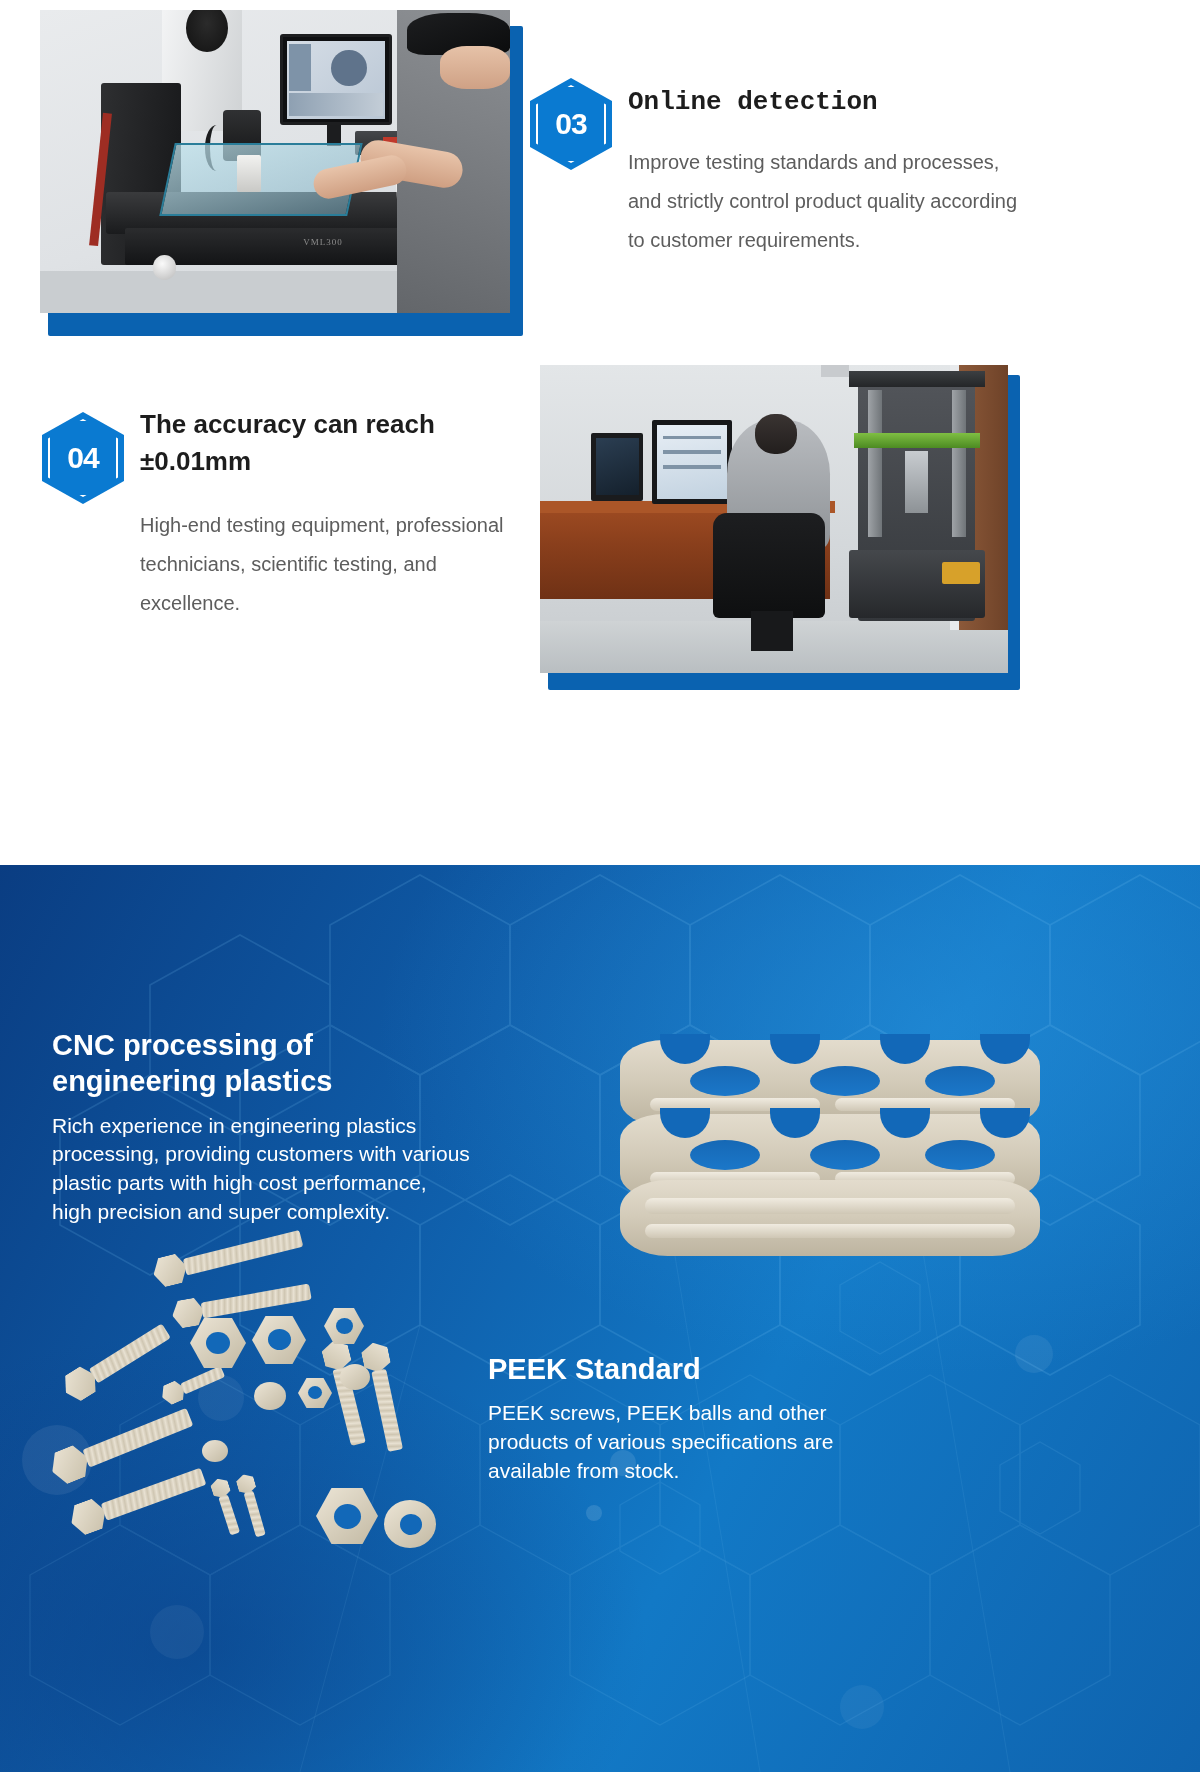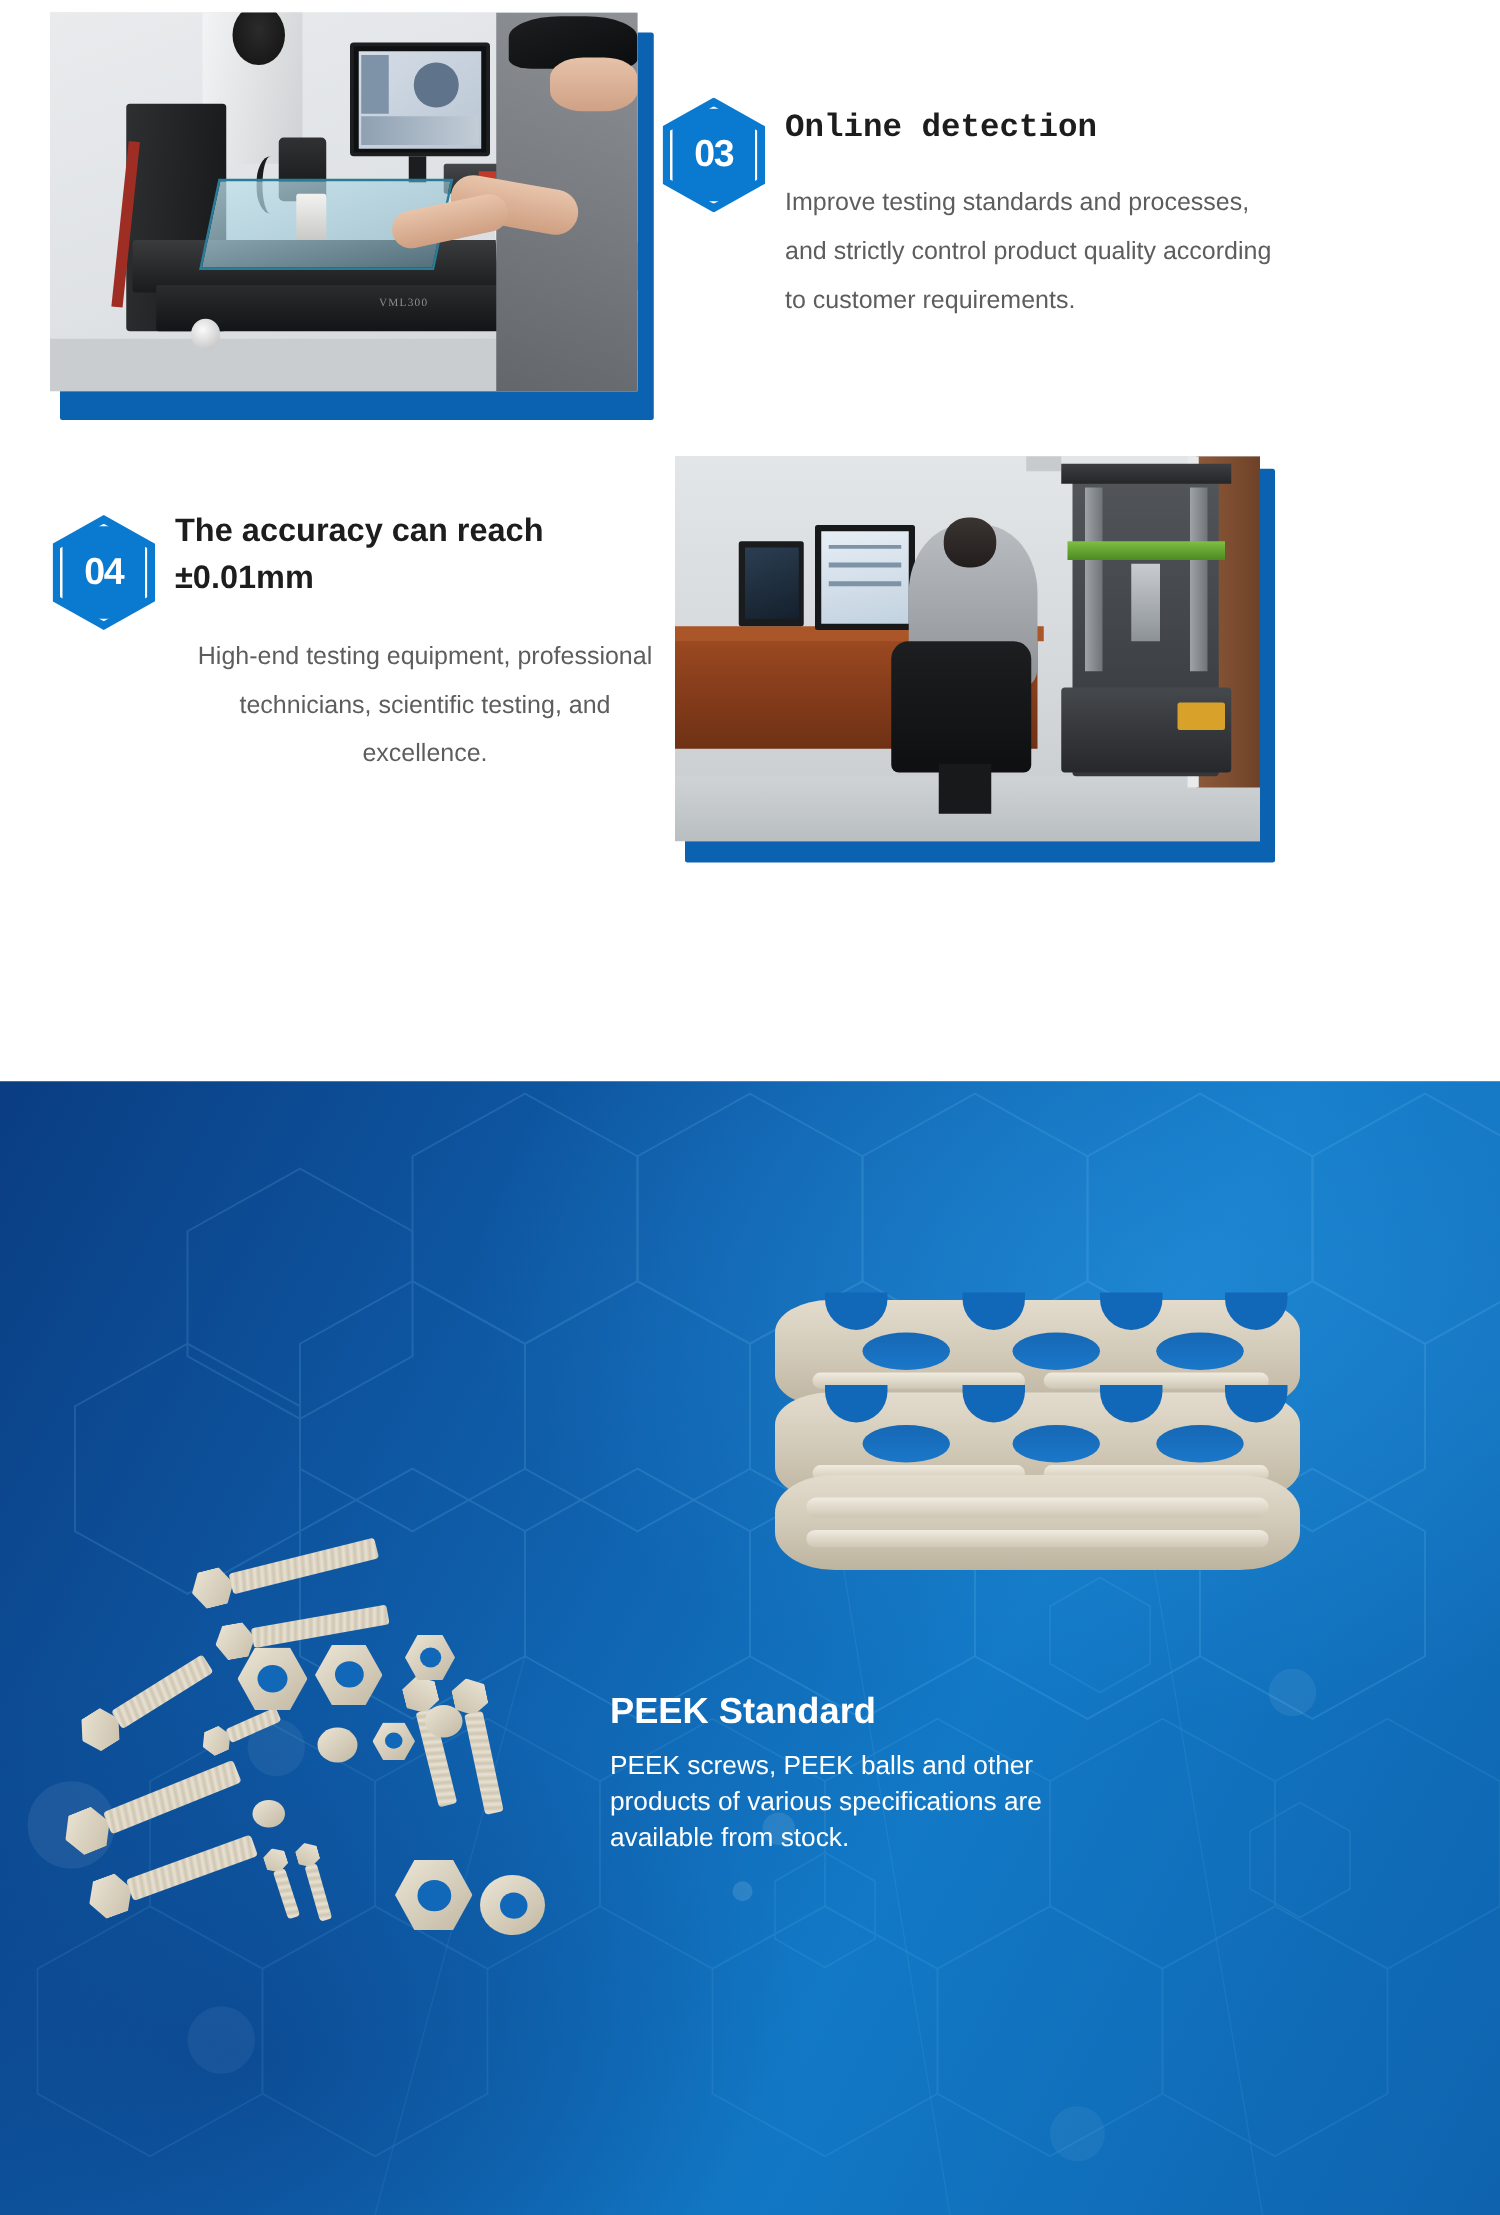--- a/index.html
+++ b/index.html
@@ -174,21 +174,21 @@
   }
 
   #feature03 { left: 628px; top: 70px; width: 400px; }
   #feature03 .hexwrap { position: absolute; left: -98px; top: 8px; }
   #feature03 .feature-title { padding-top: 14px; font-family: Liberation Mono, monospace; }
   #feature03 .feature-body { margin-top: 22px; }
 
   #feature04 { left: 140px; top: 400px; width: 400px; }
   #feature04 .hexwrap { position: absolute; left: -98px; top: 12px; }
   #feature04 .feature-title { padding-top: 6px; max-width: 360px; }
-  #feature04 .feature-body { margin-top: 26px; max-width: 420px; text-align: center; }
+  #feature04 .feature-body { margin-top: 26px; max-width: 420px; }
 
   
   .blue-section {
     position: absolute; left: 0; top: 865px; width: 1200px; height: 907px;
     overflow: hidden;
     background:
       radial-gradient(ellipse 900px 560px at 78% 18%, rgba(40,145,220,.55) 0%, rgba(40,145,220,0) 62%),
       radial-gradient(ellipse 760px 520px at 16% 86%, rgba(10,60,130,.55) 0%, rgba(10,60,130,0) 60%),
       linear-gradient(118deg, #0a3d82 0%, #0f5ca8 34%, #1279c6 62%, #0f63ae 100%);
   }
@@ -463,20 +463,24 @@
         <div class="bracket-ridge" style="left:30px; top:58px; width:170px;"></div>
         <div class="bracket-ridge" style="left:215px; top:58px; width:180px;"></div>
       </div>
       <div class="bracket-layer" style="top:140px; height:76px; border-radius:48px/30px;">
         <div class="bracket-ridge" style="left:25px; top:18px; width:370px; height:16px;"></div>
         <div class="bracket-ridge" style="left:25px; top:44px; width:370px; height:14px;"></div>
       </div>
     </div>
 
     <div class="svc" id="svc01">
+      <div class="svc-txt">
+        <div class="svc-title">CNC processing of engineering plastics</div>
+        <div class="svc-body">Rich experience in engineering plastics processing, providing customers with various plastic parts with high cost performance, high precision and super complexity.</div>
+      </div>
     </div>
 
     <div class="prod" id="prod-screws">
 
       <div class="screw" style="left:110px; top:0px; transform:rotate(-14deg);">
         <div class="screw-head" style="left:0; top:0; width:34px; height:30px;"></div>
         <div class="screw-shaft" style="left:32px; top:7px; width:120px; height:17px;"></div>
       </div>
       <div class="screw" style="left:130px; top:42px; transform:rotate(-10deg);">
         <div class="screw-head" style="left:0; top:0; width:32px; height:28px;"></div>

